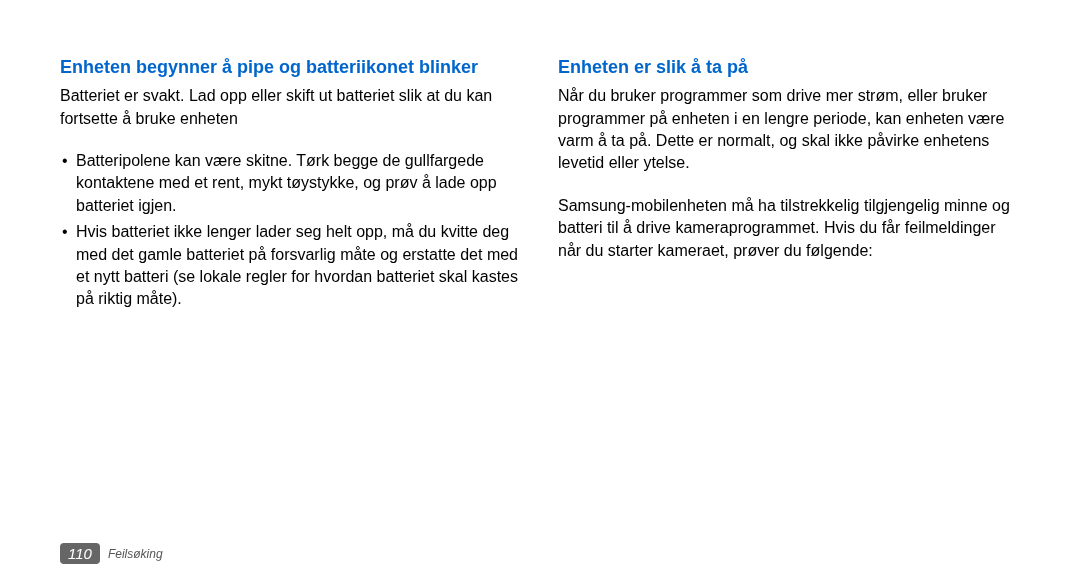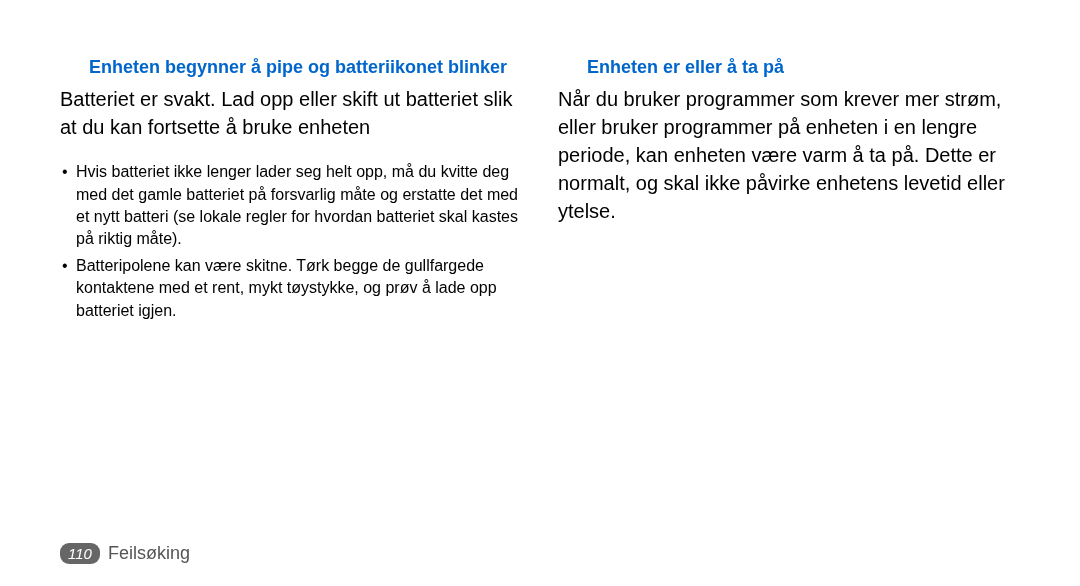--- a/index.html
+++ b/index.html
@@ -21,25 +21,24 @@
     }
     .column {
       flex: 1;
     }
     .section-heading {
       color: #0066cc;
       font-size: 18px;
       font-weight: bold;
       line-height: 1.35;
       margin-bottom: 6px;
-      margin-left: 29px;
     }
     .body-text {
       color: #000;
-      font-size: 20px;
+      font-size: 16px;
       line-height: 1.4;
       margin-bottom: 20px;
     }
     .bullet-list {
       list-style: none;
       padding-left: 0;
     }
     .bullet-item {
       color: #000;
       font-size: 16px;
@@ -61,52 +60,54 @@
       display: flex;
       align-items: center;
       gap: 8px;
     }
     .page-badge {
       background: #666666;
       color: #fff;
       font-size: 15px;
       font-style: italic;
       padding: 2px 8px;
-      border-radius: 9px;
+      border-radius: 4px;
     }
     .page-label {
       color: #555;
-      font-size: 18px;
+      font-size: 12px;
+      font-style: italic;
     }
     .section {
       margin-bottom: 20px;
     }
   </style>
 </head>
 <body>
 
 <div class="content">
   <div class="column">
     <div class="section">
       <div class="section-heading">Enheten begynner å pipe og batteriikonet blinker</div>
       <div class="body-text">Batteriet er svakt. Lad opp eller skift ut batteriet slik at du kan fortsette å bruke enheten</div>
     </div>
     <div class="section">
       <ul class="bullet-list">
+        <li class="bullet-item">Batteripolene kan være skitne. Tørk begge de gullfargede kontaktene med et rent, mykt tøystykke, og prøv å lade opp batteriet igjen.</li>
         <li class="bullet-item">Hvis batteriet ikke lenger lader seg helt opp, må du kvitte deg med det gamle batteriet på forsvarlig måte og erstatte det med et nytt batteri (se lokale regler for hvordan batteriet skal kastes på riktig måte).</li>
-        <li class="bullet-item">Batteripolene kan være skitne. Tørk begge de gullfargede kontaktene med et rent, mykt tøystykke, og prøv å lade opp batteriet igjen.</li>
       </ul>
     </div>
   </div>
   <div class="column">
     <div class="section">
-      <div class="section-heading">Enheten er eller å ta på</div>
-      <div class="body-text">Når du bruker programmer som krever mer strøm, eller bruker programmer på enheten i en lengre periode, kan enheten være varm å ta på. Dette er normalt, og skal ikke påvirke enhetens levetid eller ytelse.</div>
+      <div class="section-heading">Enheten er slik å ta på</div>
+      <div class="body-text">Når du bruker programmer som drive mer strøm, eller bruker programmer på enheten i en lengre periode, kan enheten være varm å ta på. Dette er normalt, og skal ikke påvirke enhetens levetid eller ytelse.</div>
     </div>
     <div class="section">
+      <div class="body-text" style="margin-bottom:6px;">Samsung-mobilenheten må ha tilstrekkelig tilgjengelig minne og batteri til å drive kameraprogrammet. Hvis du får feilmeldinger når du starter kameraet, prøver du følgende:</div>
       <ul class="bullet-list">
       </ul>
     </div>
   </div>
 </div>
 
 <div class="footer">
   <span class="page-badge">110</span>
   <span class="page-label">Feilsøking</span>
 </div>

